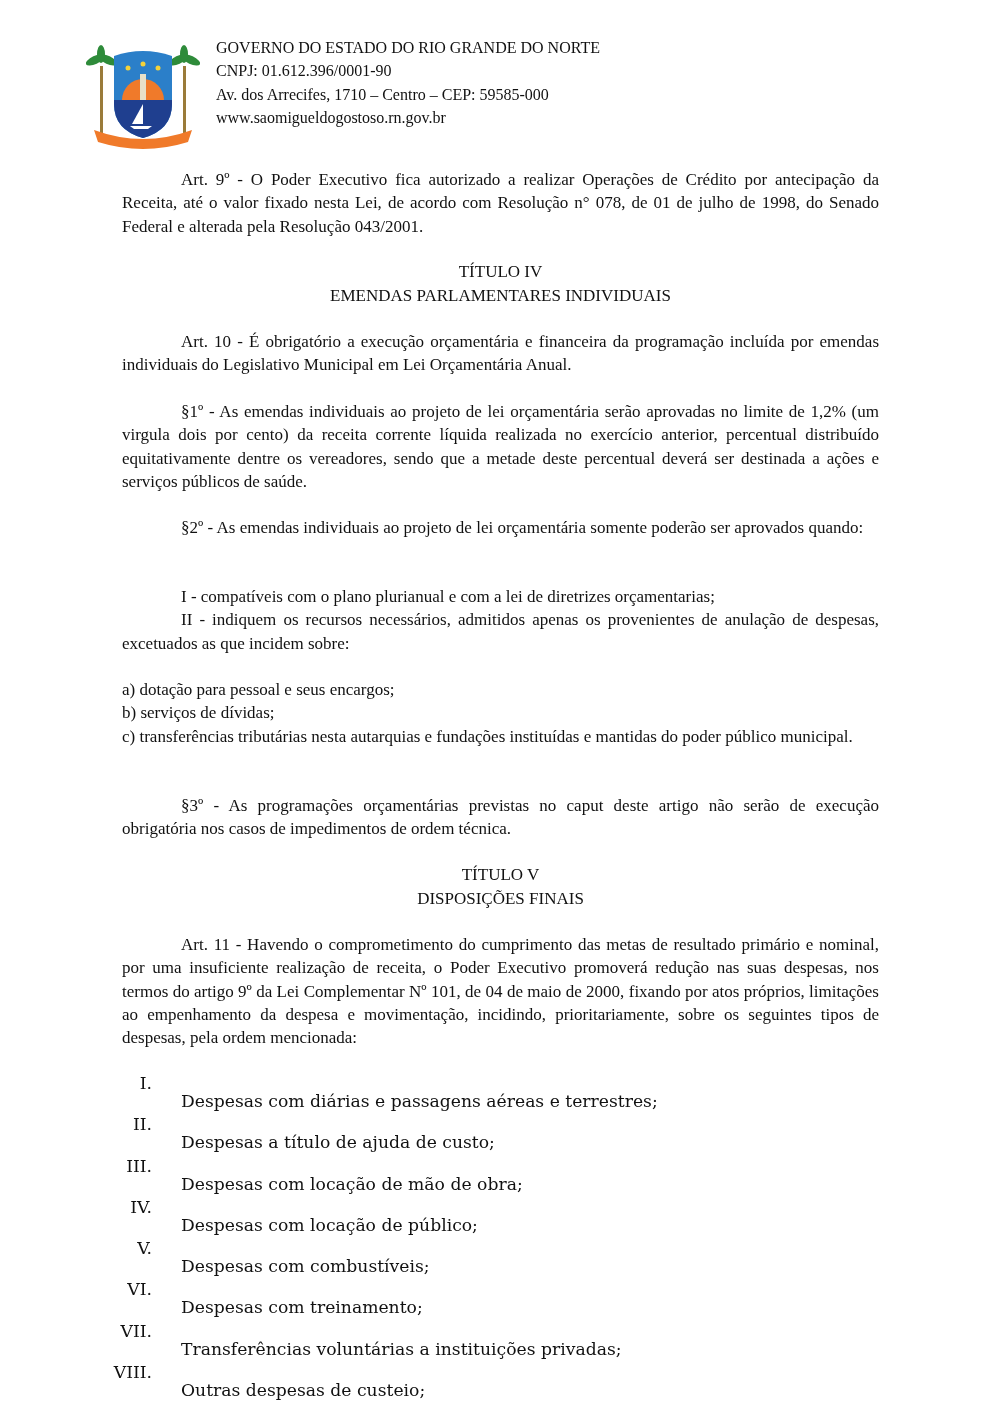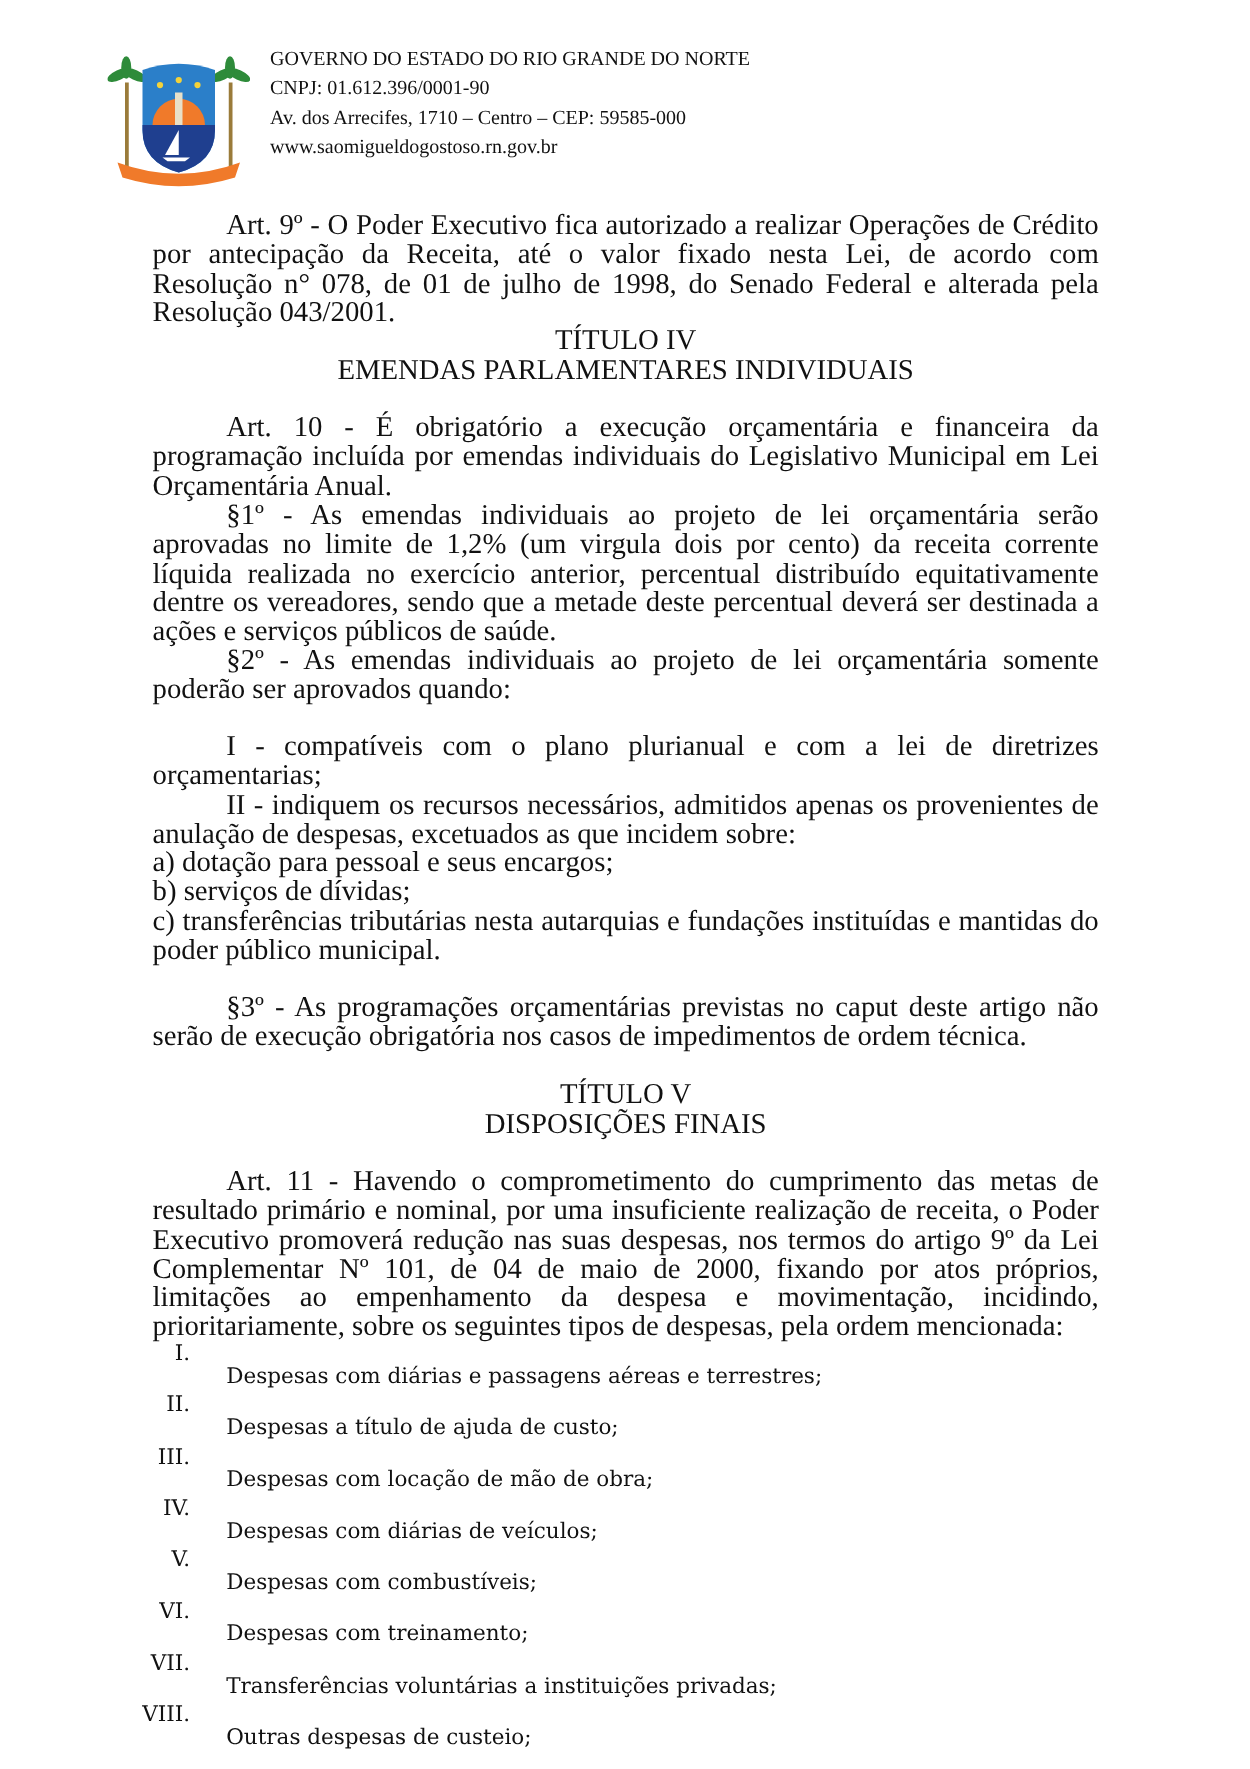--- a/index.html
+++ b/index.html
@@ -2,21 +2,21 @@
 <html><head>
   <meta charset="utf-8">
   <style>
     html, body { margin: 0; padding: 0; background: #ffffff; }
     body { width: 1000px; height: 1415px; position: relative; overflow: hidden;
            font-family: "Liberation Serif", "DejaVu Serif", serif; color: #111; }
     .header { position: absolute; left: 84px; top: 36px; width: 800px; height: 120px; }
     .logo { position: absolute; left: 2px; top: 2px; width: 114px; height: 112px; }
     .header-text { position: absolute; left: 132px; top: 0; font-size: 16px; line-height: 23.4px; }
     .header-text .bold { font-weight: bold; }
-    .page { position: absolute; left: 122px; width: 757px; font-size: 23px; line-height: 23.3px; }
+    .page { position: absolute; left: 122px; width: 757px; font-size: 17px; line-height: 23.3px; }
     .para { text-align: justify; text-indent: 59px; margin: 0; }
     .para-noindent { text-align: justify; margin: 0; }
     .title { text-align: center; font-weight: normal; margin: 0; line-height: 24px; }
     .roman-list { position: absolute; left: 100px; width: 700px; font-size: 18.6px; line-height: 23.3px; }
     .roman-row { display: flex; }
     .roman-num { width: 52px; text-align: right; }
     .roman-text { margin-left: 29px; margin-top: 18px; }
   </style>
 </head>
 <body>
@@ -108,21 +108,21 @@
   <div class="roman-row">
       <span class="roman-num">II.</span>
       <span class="roman-text">Despesas a título de ajuda de custo;</span>
     </div>
   <div class="roman-row">
       <span class="roman-num">III.</span>
       <span class="roman-text">Despesas com locação de mão de obra;</span>
     </div>
   <div class="roman-row">
       <span class="roman-num">IV.</span>
-      <span class="roman-text">Despesas com diárias de veículos;</span>
+      <span class="roman-text">Despesas com locação de público;</span>
     </div>
   <div class="roman-row">
       <span class="roman-num">V.</span>
       <span class="roman-text">Despesas com combustíveis;</span>
     </div>
   <div class="roman-row">
       <span class="roman-num">VI.</span>
       <span class="roman-text">Despesas com treinamento;</span>
     </div>
   <div class="roman-row">

